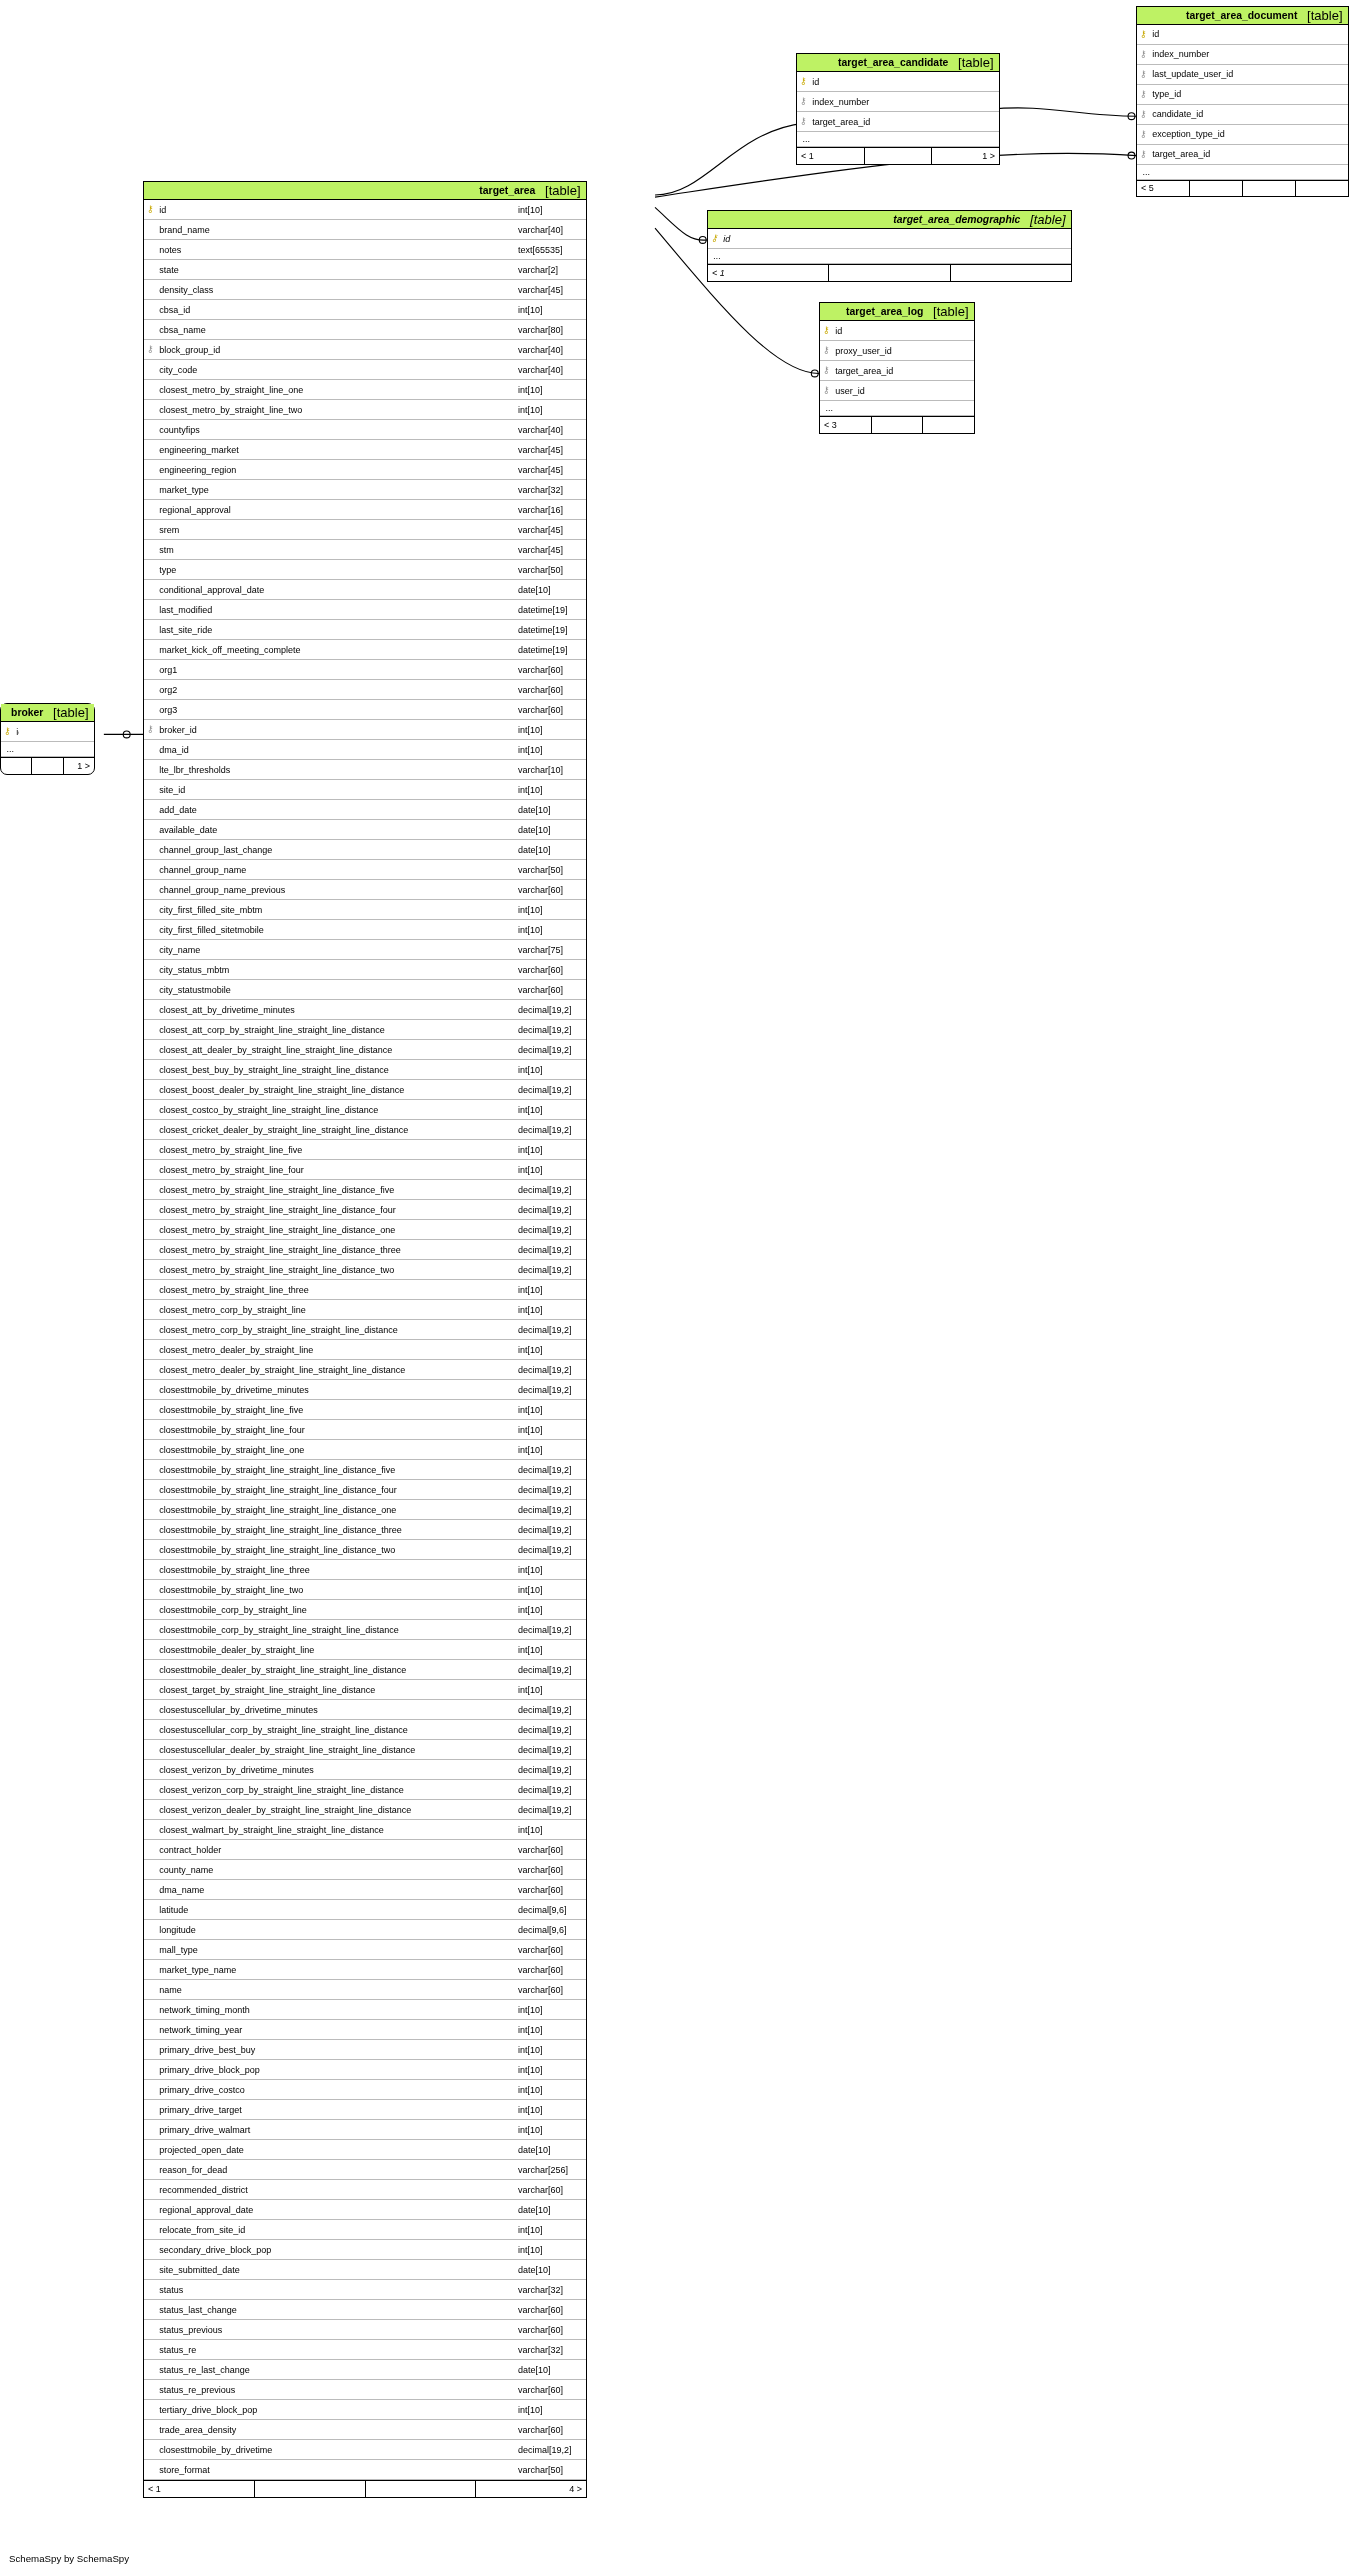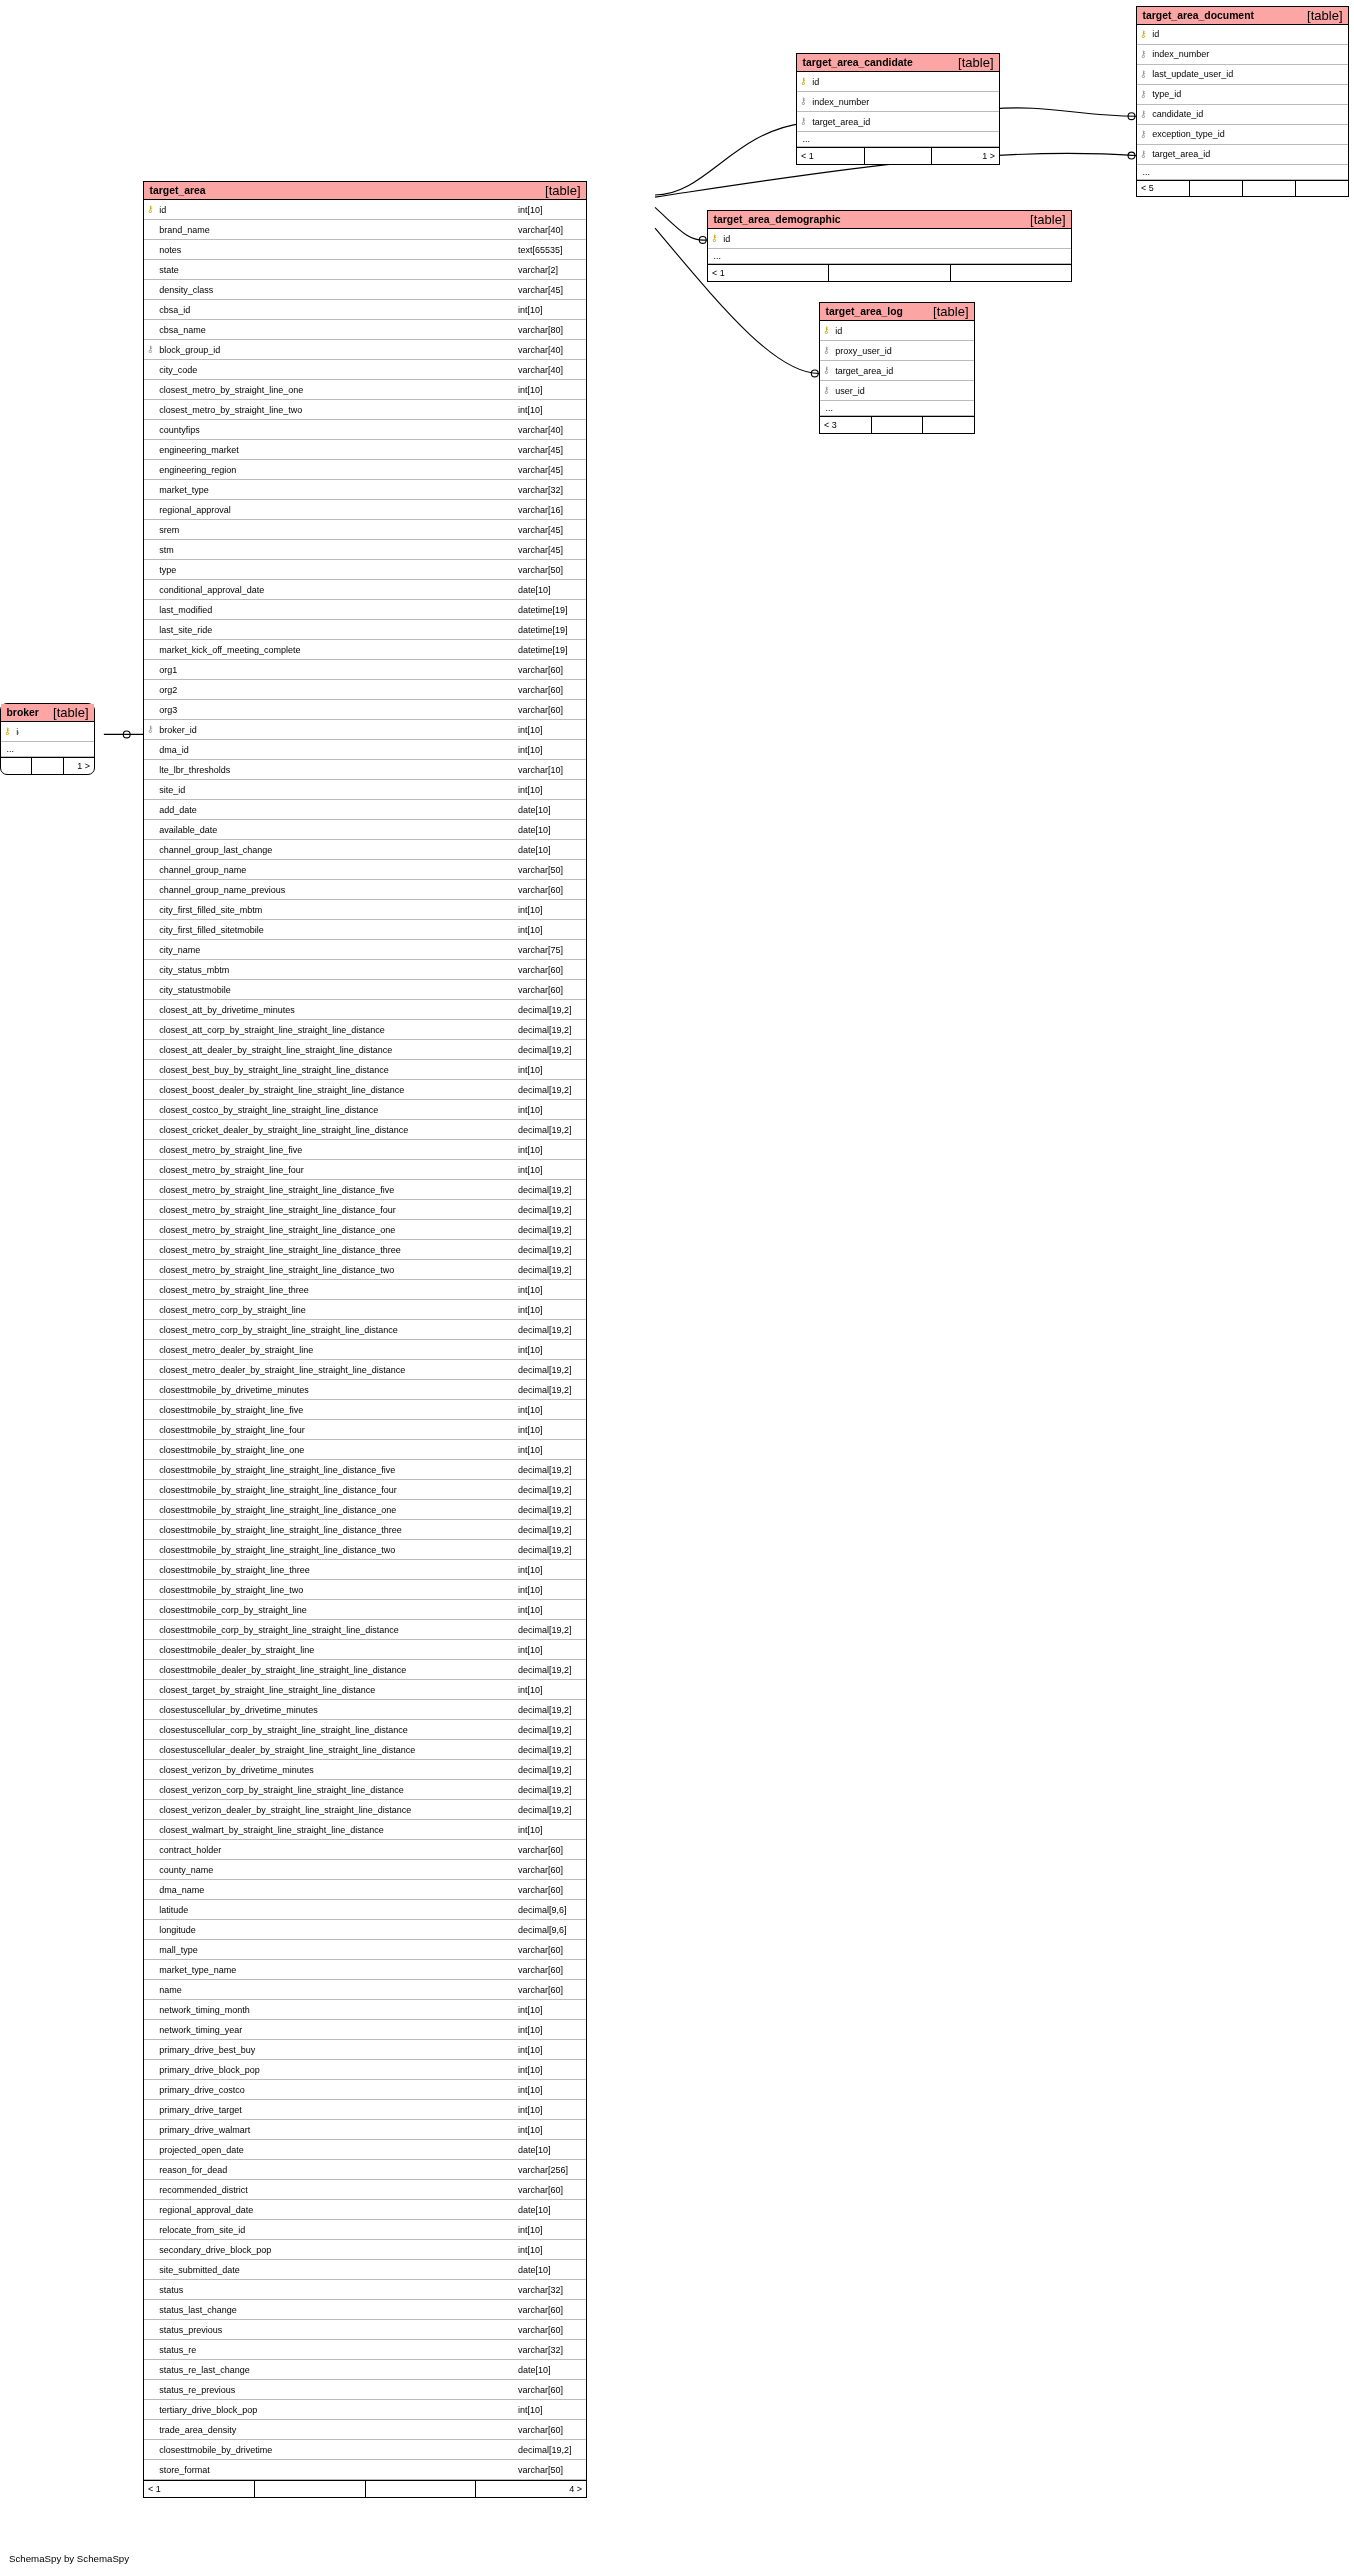--- a/index.html
+++ b/index.html
@@ -29,26 +29,26 @@
   }
   .table-box {
     position: absolute;
     background: #ffffff;
     border: 1.4px solid #000000;
     box-sizing: border-box;
   }
   .tbl-header {
     display: flex;
     align-items: center;
-    justify-content: space-between;
+    justify-content: flex-end;
     padding: 0 5.5px;
     height: 18px;
     box-sizing: border-box;
     border-bottom: 0.7px solid #000000;
-    background: #fca5a5;
+    background: #bef264;
   }
   .tbl-name {
     font-weight: bold;
     font-size: 10.4px;
     color: #000000;
     white-space: nowrap;
   }
   .tbl-tag {
     font-size: 13px;
     color: #000000;
@@ -221,21 +221,21 @@
           <span class="col-name">target_area_id</span>
           <span class="col-type"></span>
         </div>
         <div class="ellipsis-row">...</div>
         <div class="footer-row">
           <div class="footer-cell footer-left" style="flex: 1 1 0px;">&lt; 1</div>
           <div class="footer-cell footer-left" style="flex: 1 1 0px;"></div>
           <div class="footer-cell footer-right" style="flex: 1 1 0px;">1 &gt;</div>
         </div>
       </div>
-      <div class="table-box" style="left: 707px; top: 210px; width: 365px;">
+      <div class="table-box" style="left: 707px; top: 210px; width: 365px; font-style: italic;">
         <div class="tbl-header">
           <span class="tbl-name">target_area_demographic</span>
           <span class="tbl-tag">[table]</span>
         </div>
         <div class="col-row">
           <span class="col-key pk">⚷</span>
           <span class="col-name">id</span>
           <span class="col-type"></span>
         </div>
         <div class="ellipsis-row">...</div>

